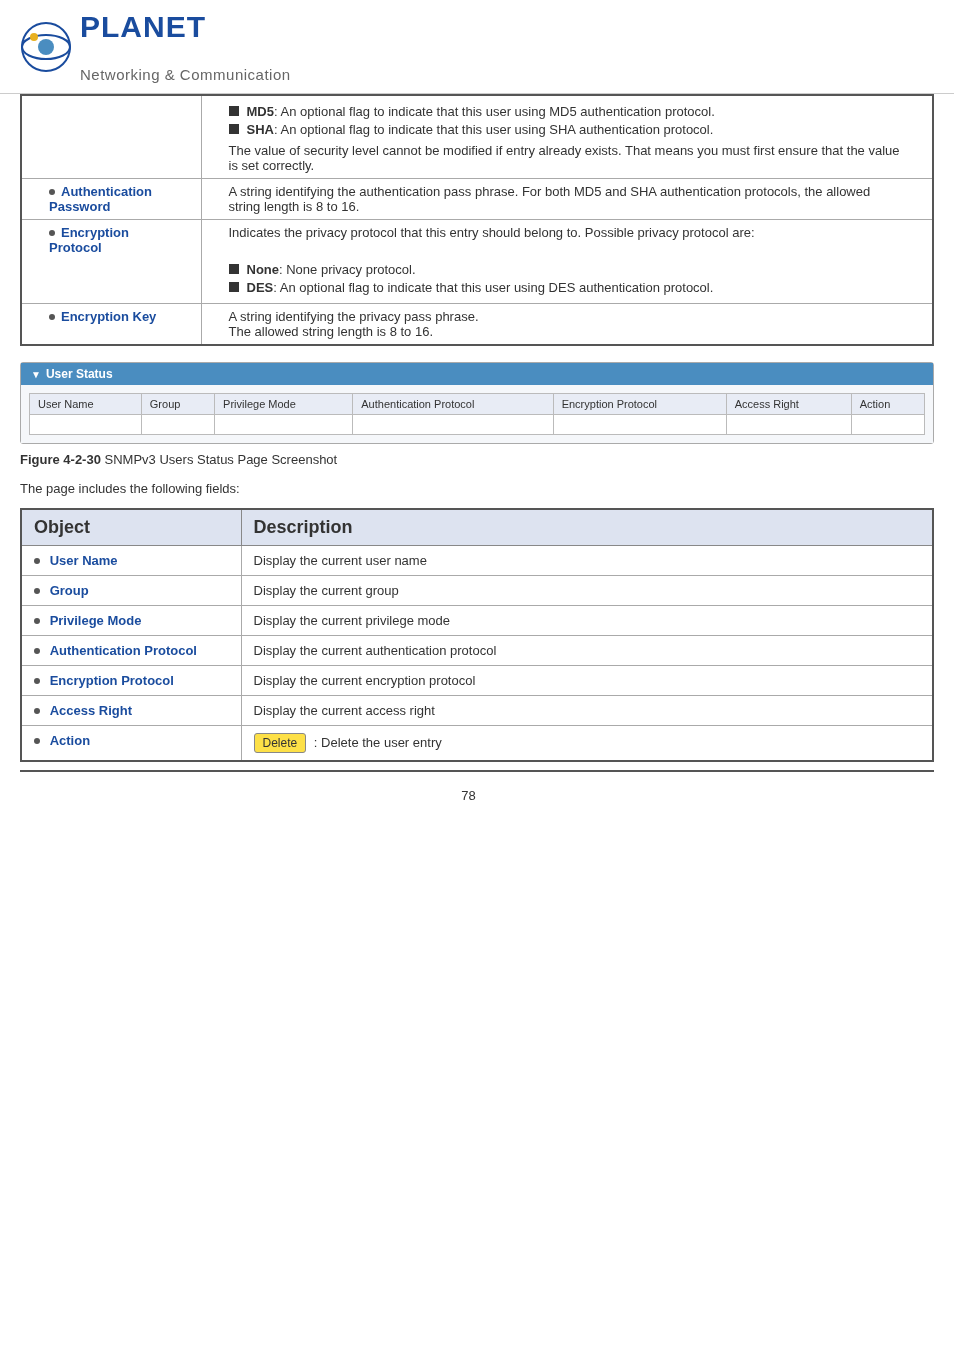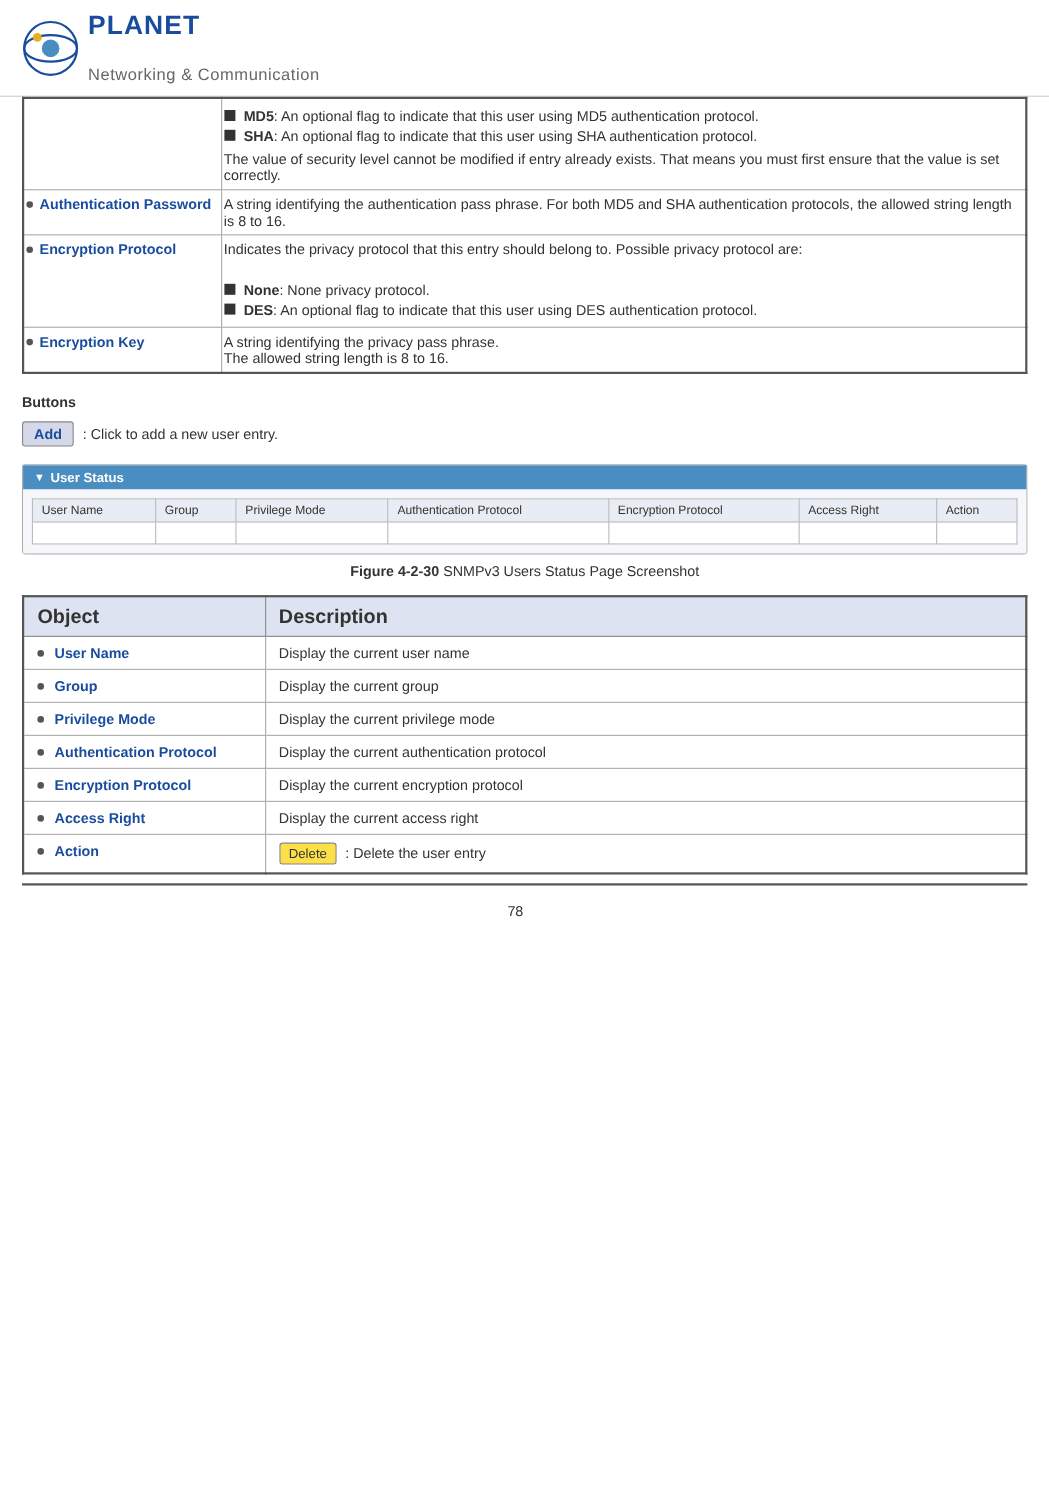--- a/index.html
+++ b/index.html
@@ -25,42 +25,42 @@
     .logo-container {
       display: flex;
       align-items: center;
     }
     .logo-icon {
       width: 52px;
       height: 52px;
       margin-right: 8px;
     }
     .logo-text {
-      font-size: 24px;
+      font-size: 30px;
       font-weight: bold;
       color: #1a4c9e;
       letter-spacing: 1px;
     }
     .logo-sub {
       font-size: 15px;
       color: #666;
       display: block;
       letter-spacing: 0.5px;
       margin-top: 22px;
     }
 
     
     .info-table {
       width: calc(100% - 40px);
       margin: 0 20px;
       border-collapse: collapse;
       border: 2px solid #555;
     }
     .info-table td {
-      padding: 5px 2px;
+      padding: 5px 27px;
       vertical-align: top;
       border: 1px solid #aaa;
     }
     .info-table .label-cell {
       width: 180px;
       font-weight: bold;
       color: #1a4c9e;
     }
     .bullet-item {
       display: flex;
@@ -148,21 +148,20 @@
       border: 1px solid #bbb;
       padding: 4px 8px;
       font-size: 11px;
     }
     .empty-row td {
       height: 20px;
     }
 
     
     .figure-caption {
-      text-align: center;
       font-size: 13px;
       margin: 6px 20px 14px 20px;
     }
     .figure-caption .fig-bold { font-weight: bold; }
 
     
     .desc-text {
       margin: 8px 20px 12px 20px;
       font-size: 13px;
     }
@@ -303,27 +302,20 @@
           <span class="bullet-dot"></span><span class="obj-label">Encryption Key</span>
         </td>
         <td>
           <div>A string identifying the privacy pass phrase.</div>
           <div>The allowed string length is 8 to 16.</div>
         </td>
       </tr>
     </tbody>
   </table>
 
-  <div class="buttons-section">
-    <div class="section-title">Buttons</div>
-    <div class="add-button-row">
-      <button class="add-btn">Add</button>
-      <span class="add-btn-label">: Click to add a new user entry.</span>
-    </div>
-  </div>
 
   <div class="user-status-panel">
     <div class="panel-header">
       <span class="panel-arrow">▼</span>
       <span>User Status</span>
     </div>
     <div class="panel-table-container">
       <table class="status-table">
         <thead>
           <tr>
@@ -349,20 +341,21 @@
         </tbody>
       </table>
     </div>
   </div>
 
   <div class="figure-caption">
     <span class="fig-bold">Figure 4-2-30</span>
     <span> SNMPv3 Users Status Page Screenshot</span>
   </div>
 
+  <div class="desc-text">The page includes the following fields:</div>
 
   <table class="desc-table">
     <thead>
       <tr>
         <th class="obj-cell">Object</th>
         <th>Description</th>
       </tr>
     </thead>
     <tbody>
 

